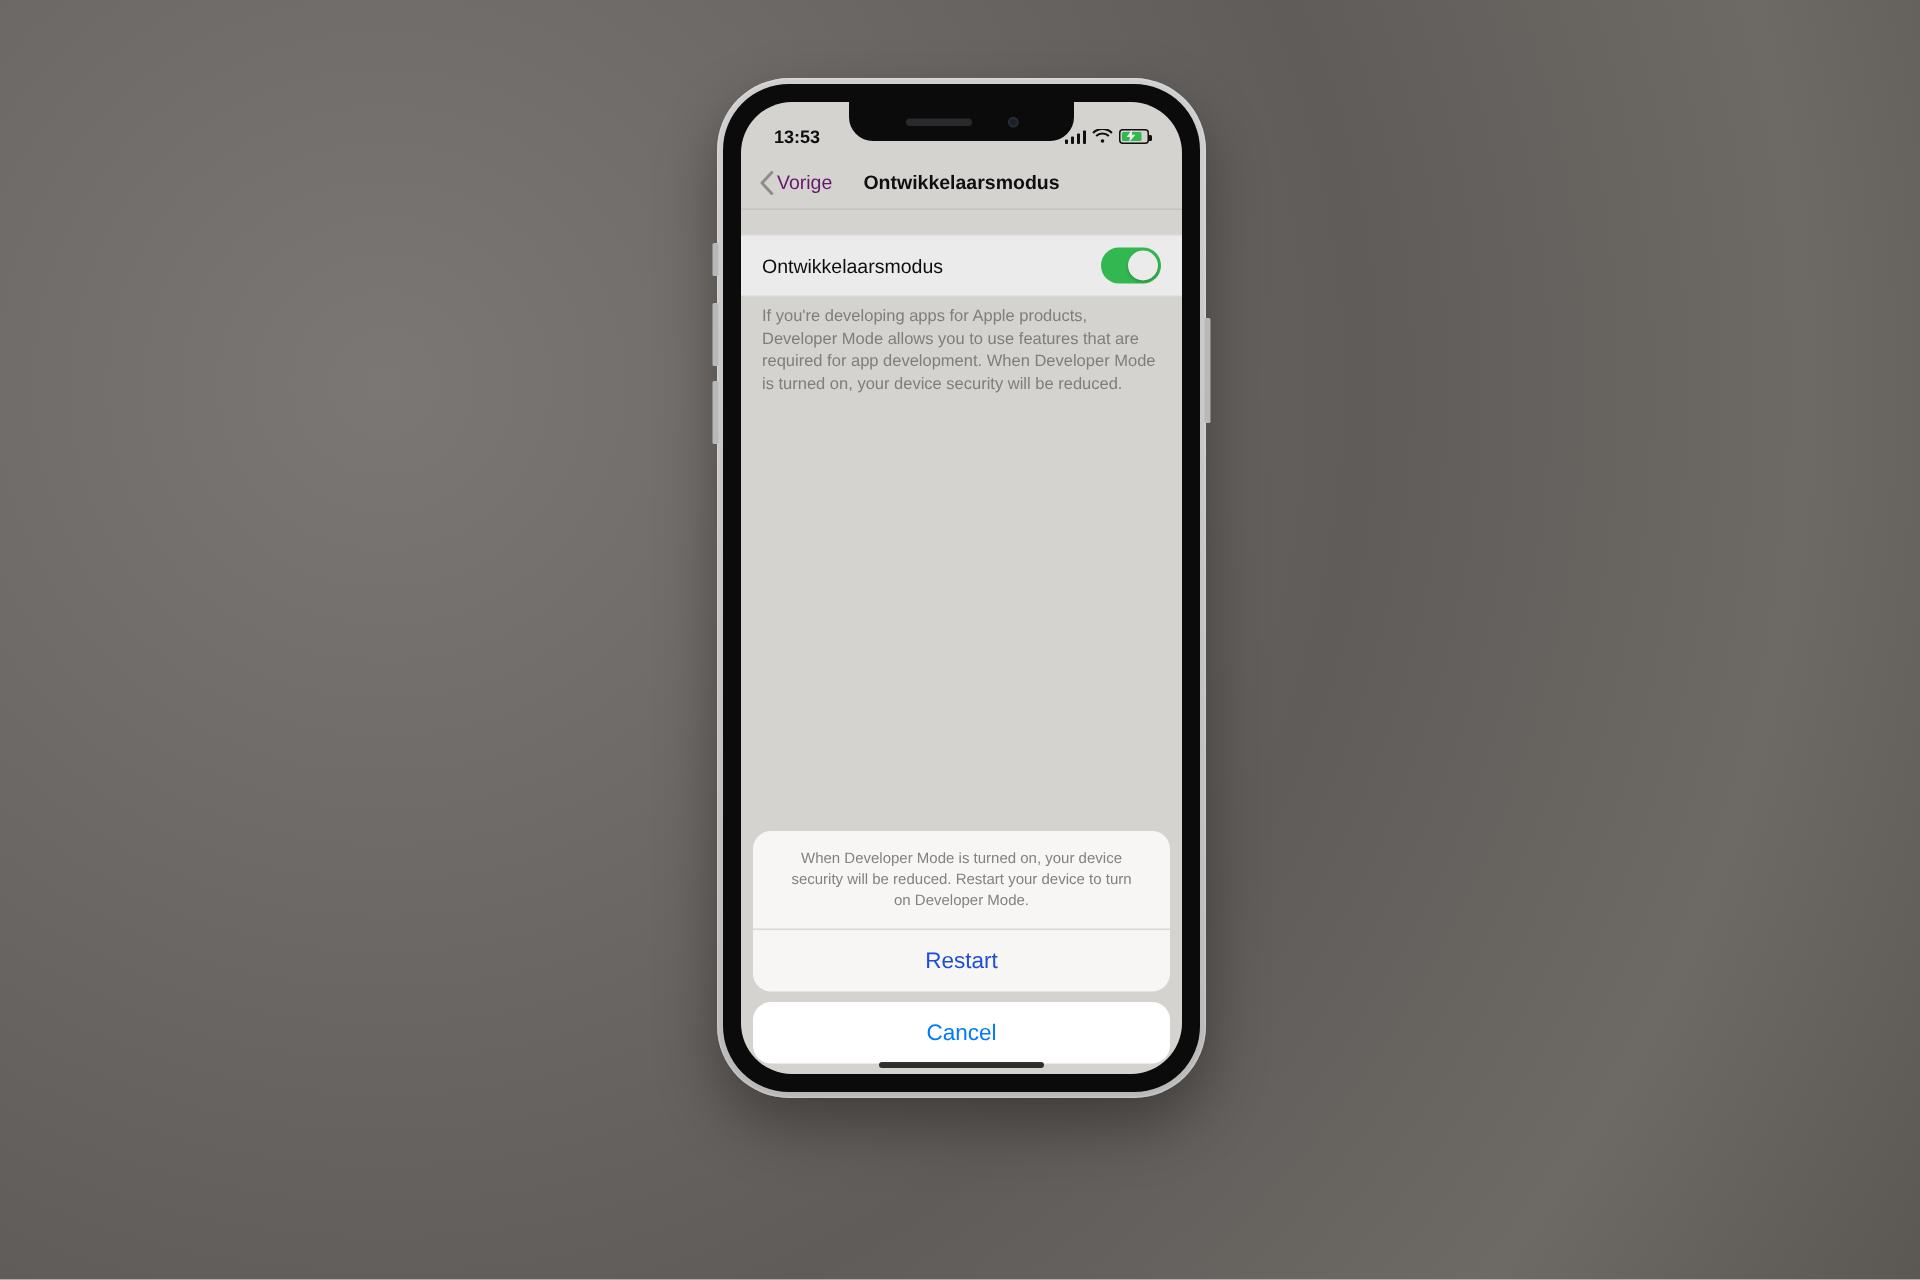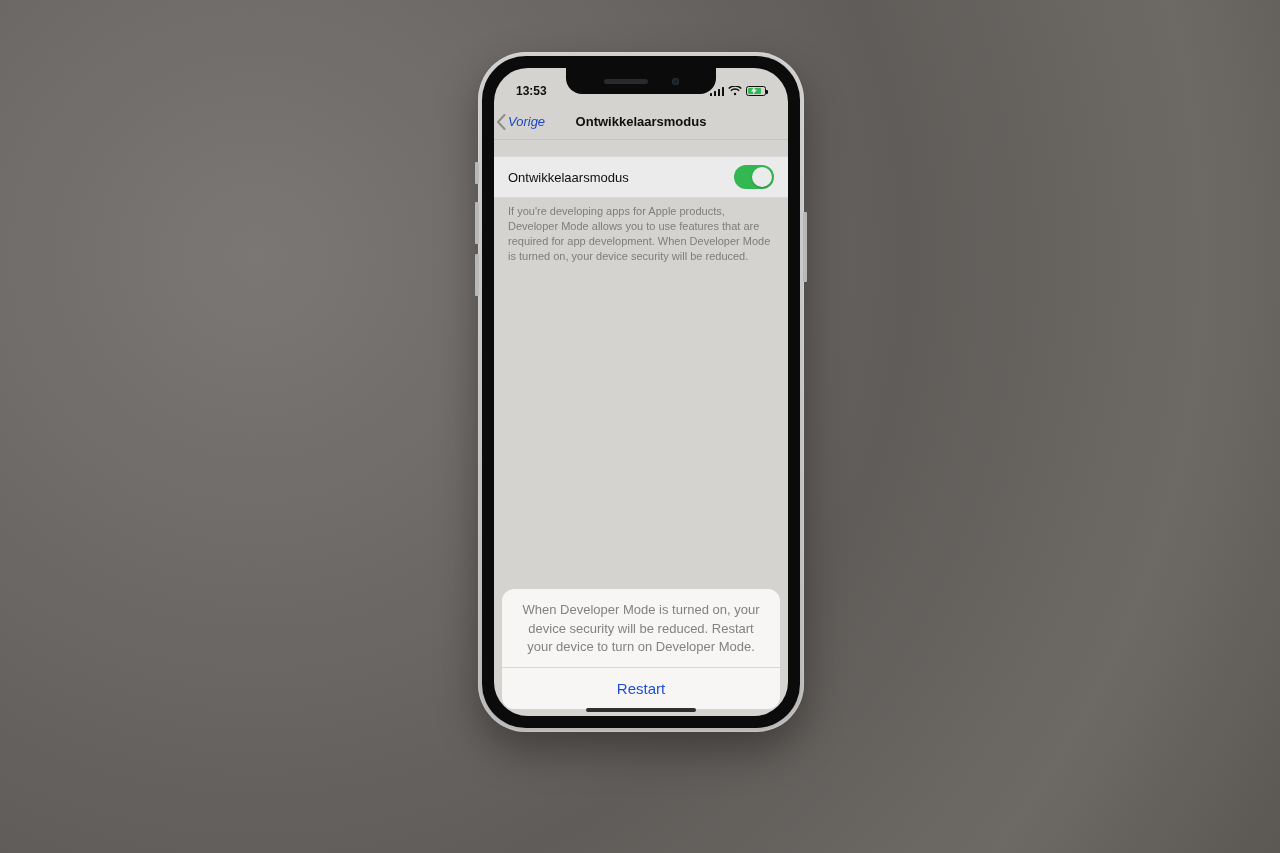--- a/index.html
+++ b/index.html
@@ -95,24 +95,24 @@
   .battery-fill { height:100%; width: 80%; background: #37c758; border-radius:1px; position:relative; }
   .bolt { position:absolute; left:50%; top:50%; transform:translate(-50%,-55%); }
   
   
   .nav-bar {
     display:flex; align-items:center; justify-content:center;
     position:relative; height:36px;
     border-bottom: 0.5px solid rgba(0,0,0,.07);
   }
   .back-btn {
-    position:absolute; left:2px; top:50%; transform:translateY(-50%);
+    position:absolute; left:12px; top:50%; transform:translateY(-50%);
     display:flex; align-items:center; gap:2px;
-    color:#1d4ed8; font-size:13px; font-weight:400;
-    text-decoration:none; cursor:pointer;font-style:italic;
+    color:#701a75; font-size:13px; font-weight:400;
+    text-decoration:none; cursor:pointer;
   }
   .back-btn svg { display:block; }
   .nav-title { font-size:13px; font-weight:600; color:#111; }
   
   
   .section-gap { height: 16px; }
   .cell {
     background:#fff;
     display:flex; align-items:center; justify-content:space-between;
     padding: 8px 14px;
@@ -149,21 +149,21 @@
     z-index:10;
   }
   .sheet-group {
     background: rgba(248,247,246,.96);
     border-radius: 12px;
     overflow:hidden;
     backdrop-filter: none;
   }
   .sheet-msg {
     padding: 12px 20px 11px;
-    text-align:center; font-size:13px; line-height:1.4;
+    text-align:center; font-size:10px; line-height:1.4;
     color:#848280;
     border-bottom: .5px solid rgba(0,0,0,.12);
   }
   .sheet-btn {
     display:block; width:100%; text-align:center;
     padding: 12px 0; font-size:15px;
     background:transparent; border:none; cursor:pointer;
     font-family:inherit;
   }
   .sheet-btn.destructive { color:#1d4ed8; }
@@ -237,19 +237,22 @@
         </div>
         <div class="footer-text">If you're developing apps for Apple products, Developer Mode allows you to use features that are required for app development. When Developer Mode is turned on, your device security will be reduced.</div>
 
         <div class="overlay"></div>
 
         <div class="action-sheet">
           <div class="sheet-group">
             <div class="sheet-msg">When Developer Mode is turned on, your device security will be reduced. Restart your device to turn on Developer Mode.</div>
             <button class="sheet-btn destructive">Restart</button>
           </div>
+          <div class="sheet-cancel-group">
+            <button class="sheet-btn cancel">Cancel</button>
+          </div>
         </div>
 
         <div class="home-indicator"></div>
       </div>
     </div>
   </div>
 </div>
 
 </body></html>

